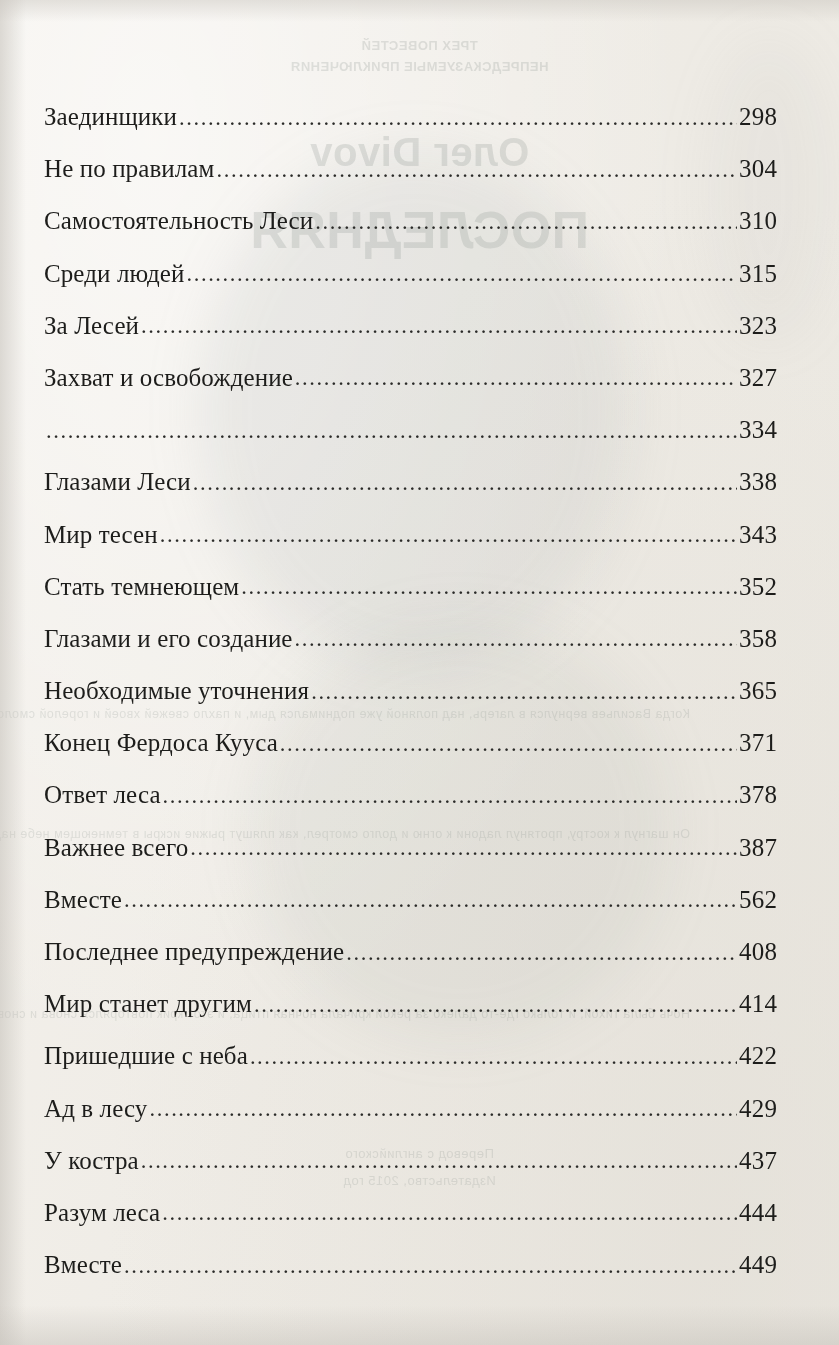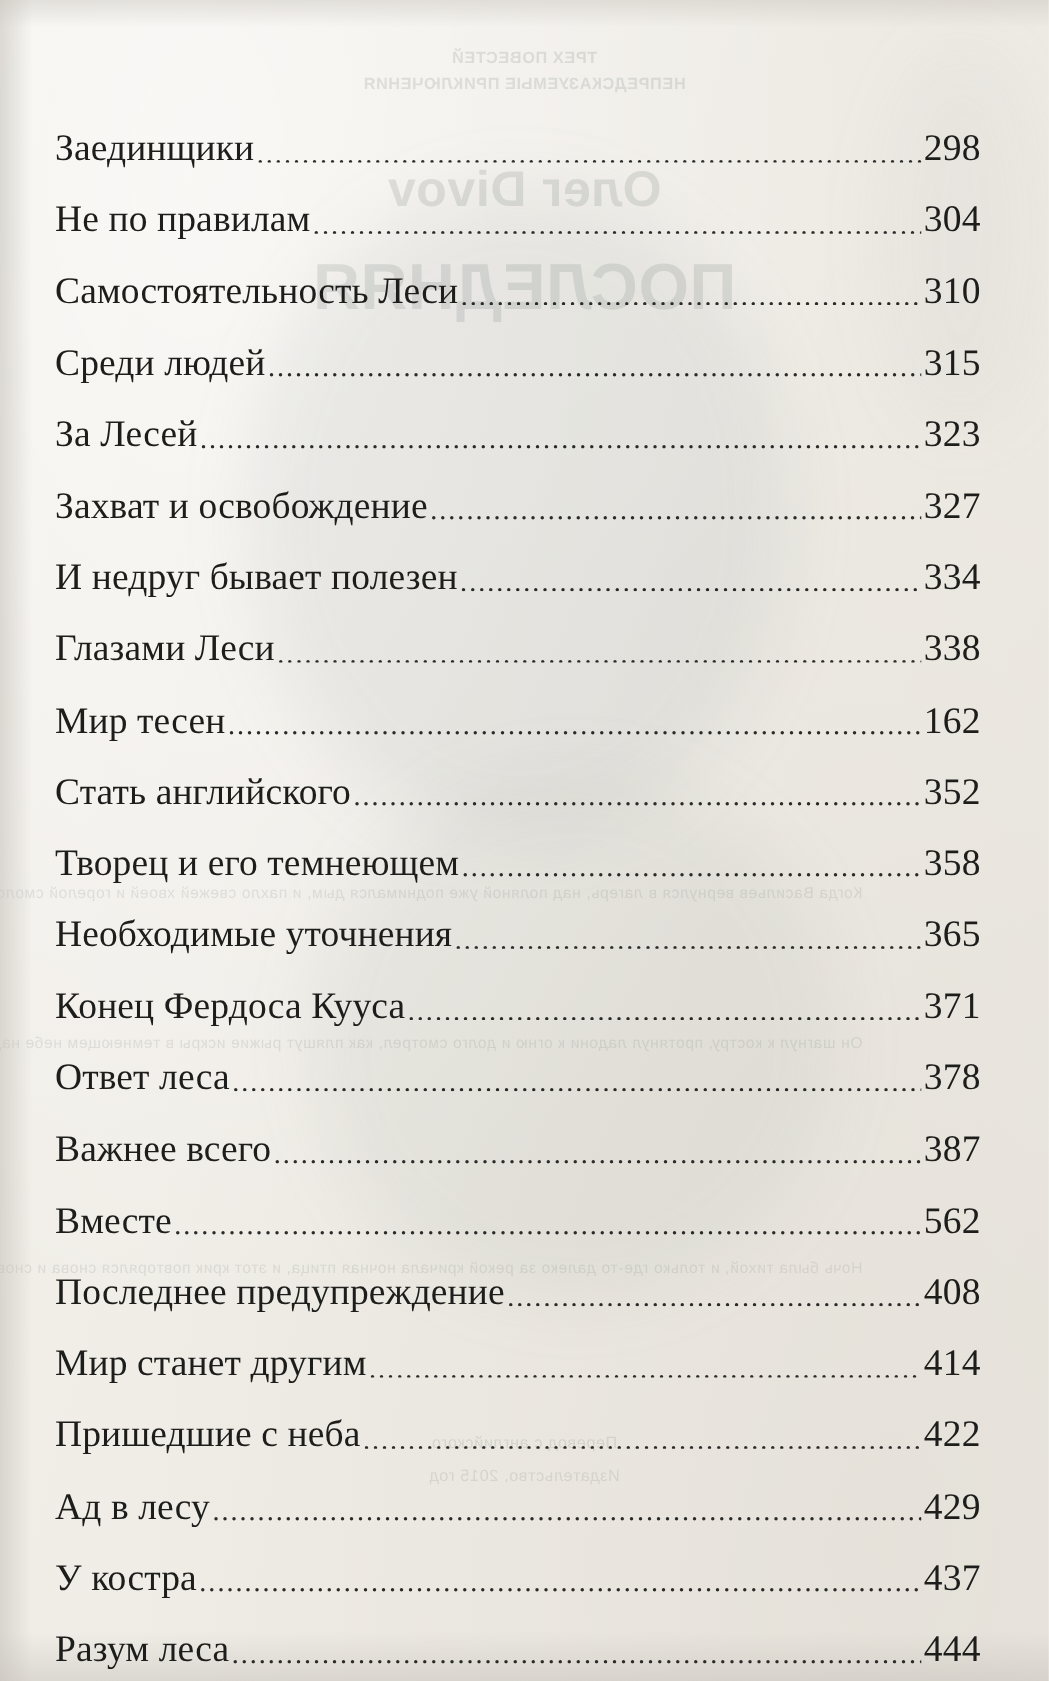--- a/index.html
+++ b/index.html
@@ -106,21 +106,21 @@
   .toc {
     position: absolute;
     top: 100px;
     left: 44px;
     right: 46px;
   }
 
   .toc-entry {
     display: flex;
     align-items: flex-end;
-    font-size: 30px;
+    font-size: 25px;
     color: #1d1d1b;
     line-height: 1.0;
     padding: 0;
     margin: 0 0 23.2px 0;
     white-space: nowrap;
   }
 
   .toc-title {
     flex: 0 0 auto;
     letter-spacing: 0.1px;
@@ -199,41 +199,40 @@
         <span class="toc-title">За Лесей</span>
         <span class="toc-dots"></span>
         <span class="toc-page">323</span>
       </div>
       <div class="toc-entry">
         <span class="toc-title">Захват и освобождение</span>
         <span class="toc-dots"></span>
         <span class="toc-page">327</span>
       </div>
       <div class="toc-entry">
-        <span class="toc-title">И недруг бывает полезен</span>
         <span class="toc-dots"></span>
         <span class="toc-page">334</span>
       </div>
       <div class="toc-entry">
         <span class="toc-title">Глазами Леси</span>
         <span class="toc-dots"></span>
         <span class="toc-page">338</span>
       </div>
       <div class="toc-entry">
         <span class="toc-title">Мир тесен</span>
         <span class="toc-dots"></span>
-        <span class="toc-page">162</span>
-      </div>
-      <div class="toc-entry">
-        <span class="toc-title">Стать английского</span>
+        <span class="toc-page">343</span>
+      </div>
+      <div class="toc-entry">
+        <span class="toc-title">Стать темнеющем</span>
         <span class="toc-dots"></span>
         <span class="toc-page">352</span>
       </div>
       <div class="toc-entry">
-        <span class="toc-title">Творец и его темнеющем</span>
+        <span class="toc-title">Глазами и его создание</span>
         <span class="toc-dots"></span>
         <span class="toc-page">358</span>
       </div>
       <div class="toc-entry">
         <span class="toc-title">Необходимые уточнения</span>
         <span class="toc-dots"></span>
         <span class="toc-page">365</span>
       </div>
       <div class="toc-entry">
         <span class="toc-title">Конец Фердоса Кууса</span>

